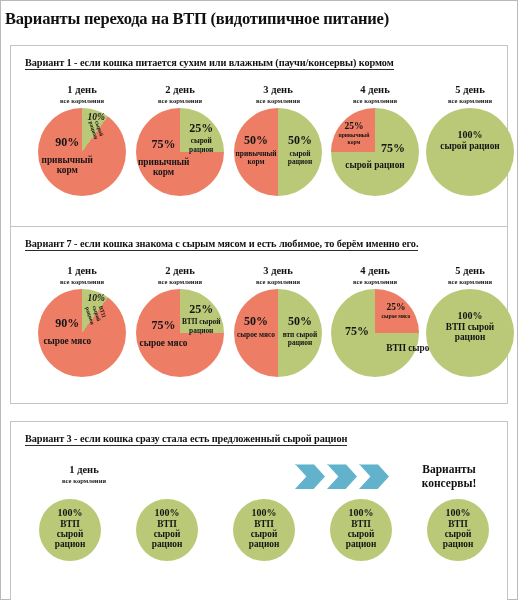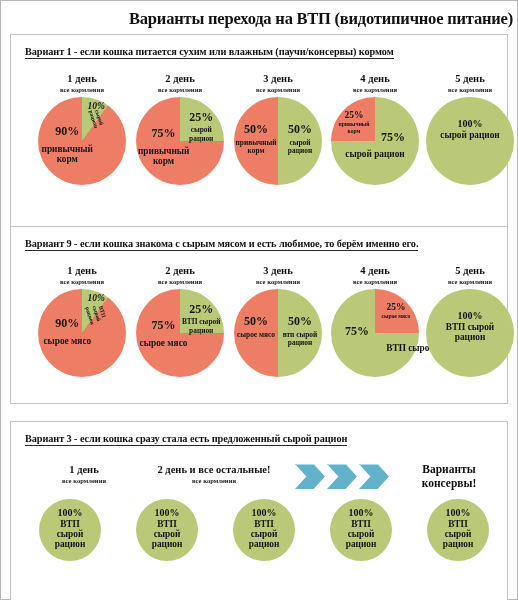--- a/index.html
+++ b/index.html
@@ -10,21 +10,21 @@
     color:#1a1a1a;
   }
   .page{
     position:relative;
     width:518px;height:600px;
     box-sizing:border-box;
     border:1px solid #b9b9b9;
     background:#ffffff;
   }
   .page-title{
-    text-align:right;
+    text-align:left;
     font-size:16.5px;
     font-weight:bold;
     letter-spacing:-0.2px;
     padding:8px 4px 6px 4px;
     color:#111111;
   }
   .section{
     position:absolute;
     left:9px;right:9px;
     box-sizing:border-box;
@@ -112,21 +112,21 @@
     white-space:nowrap;
   }
 </style>
 </head>
 <body>
 
 <div class="page">
 
   <div class="page-title">Варианты перехода на ВТП (видотипичное питание)</div>
 
-  <div class="section" style="top:33px;height:221px;">
+  <div class="section" style="top:44px;height:221px;">
     <div class="section-title">Вариант 1 - если кошка питается сухим или влажным (паучи/консервы) кормом</div>
     <div class="charts-row" id="row1">
         <div class="chart-cell" style="left: 27px; top: 14px; width: 88px;">
           <div class="day-label">1 день</div>
           <div class="day-sub">все кормления</div>
           <div class="pie-wrap" style="width: 88px; height: 88px;">
             <div class="pie" style="width: 88px; height: 88px; background: conic-gradient(rgb(185, 201, 119) 0deg, rgb(185, 201, 119) 36deg, rgb(237, 125, 100) 36deg, rgb(237, 125, 100) 360deg);"></div>
             <div class="pie-label" style="left: 2px; top: 28px; width: 54.56px;">
               <span class="pl-pct">90%</span>
               <span class="pl-txt" style="white-space: normal; margin-top: 6px;">привычный корм</span>
@@ -190,21 +190,21 @@
             <div class="pie-label" style="left: 0px; top: 22px; width: 88px;">
               <span class="pl-pct big">100%</span>
               <span class="pl-txt" style="white-space: normal; padding: 0px 12px;">сырой рацион</span>
             </div>
           </div>
         </div>
       </div>
   </div>
 
   <div class="section" style="top:225px;height:178px;">
-    <div class="section-title">Вариант 9 - если кошка знакома с сырым мясом и есть любимое, то берём именно его.</div>
+    <div class="section-title">Вариант 7 - если кошка знакома с сырым мясом и есть любимое, то берём именно его.</div>
     <div class="charts-row" id="row2">
         <div class="chart-cell" style="left: 27px; top: 14px; width: 88px;">
           <div class="day-label">1 день</div>
           <div class="day-sub">все кормления</div>
           <div class="pie-wrap" style="width: 88px; height: 88px;">
             <div class="pie" style="width: 88px; height: 88px; background: conic-gradient(rgb(185, 201, 119) 0deg, rgb(185, 201, 119) 36deg, rgb(237, 125, 100) 36deg, rgb(237, 125, 100) 360deg);"></div>
             <div class="pie-label" style="left: 2px; top: 28px; width: 54.56px;">
               <span class="pl-pct">90%</span>
               <span class="pl-txt" style="white-space: normal; margin-top: 6px;">сырое мясо</span>
             </div>
@@ -273,24 +273,20 @@
       </div>
   </div>
 
   <div class="section" style="top:420px;height:194px;font-family:Liberation Serif, serif;">
     <div class="section-title">Вариант 3 - если кошка сразу стала есть предложенный сырой рацион</div>
     <div class="charts-row" id="row3">
       <div class="chart-cell" style="left:18px;top:18px;width:110px;">
         <div class="day-label">1 день</div>
         <div class="day-sub">все кормления</div>
       </div>
-      <div class="chart-cell" style="left:128px;top:18px;width:150px;">
-        <div class="day-label">2 день и все остальные!</div>
-        <div class="day-sub">все кормления</div>
-      </div>
       <div class="arrows" style="left:284px;top:18px;" id="arrows">
           <div class="chev"></div>
           <div class="chev"></div>
           <div class="chev"></div>
         </div>
       <div class="wish" style="left:378px;top:16px;width:120px;">
         <span>Варианты</span><br>
         <span>консервы!</span>
       </div>
     <div class="chart-cell" style="left: 28px; top: 50px; width: 62px;">

